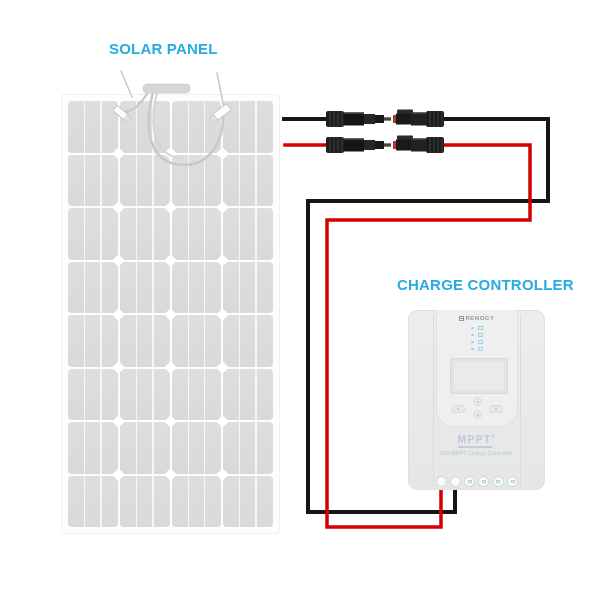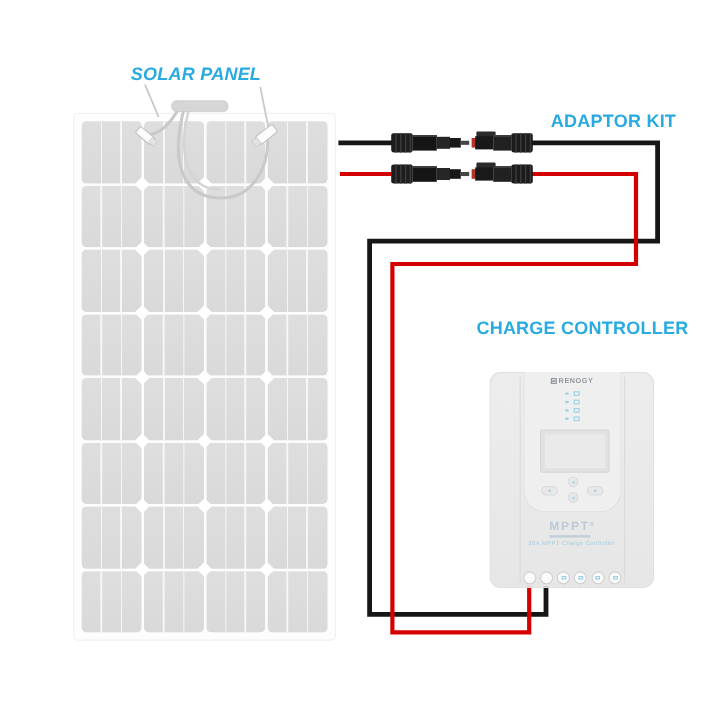--- a/index.html
+++ b/index.html
@@ -2,23 +2,23 @@
 <html><head>
 <meta charset="utf-8">
 <style>
   html,body{margin:0;padding:0;background:#fff;}
   .canvas{position:relative;width:600px;height:600px;background:#fff;overflow:hidden;
           font-family:"Liberation Sans",sans-serif;}
 
   
   .diagram-label{position:absolute;font-weight:bold;font-size:15px;color:#29abe2;
                  letter-spacing:.2px;white-space:nowrap;}
-  .lbl-solar{left:109px;top:54px;font-style:italic;}
+  .lbl-solar{left:109px;top:40px;}
   .lbl-adaptor{left:459px;top:93px;}
-  .lbl-controller{left:397px;top:265px;}
+  .lbl-controller{left:397px;top:276px;}
 
   
   .panel{position:absolute;left:62px;top:95px;width:217px;height:438px;box-sizing:border-box;
          padding:6px;background:#fdfdfd;border-radius:3px;box-shadow:0 0 0 1px #f1f1f1;}
   .pgrid{position:relative;width:100%;height:100%;display:grid;gap:2px;
          grid-template-columns:repeat(4,1fr);grid-template-rows:repeat(8,1fr);}
   .pcell{background:#dcdcdc;border-radius:4px;
          background-image:linear-gradient(to right,
            transparent 0,transparent calc(33% - .6px),#f6f6f6 calc(33% - .6px),#f6f6f6 calc(33% + .6px),
            transparent calc(33% + .6px),transparent calc(66% - .6px),#f6f6f6 calc(66% - .6px),
@@ -68,21 +68,20 @@
         border:1.5px solid #d1d1d1;box-sizing:border-box;display:flex;align-items:center;
         justify-content:center;}
   .tglyph{width:4px;height:3px;border:1px solid #9fd2e6;box-sizing:border-box;display:block;}
 </style>
 </head>
 <body>
 
 <div class="canvas">
 
   <div class="diagram-label lbl-solar">SOLAR PANEL</div>
-  <div class="diagram-label lbl-adaptor">ADAPTOR KIT</div>
   <div class="diagram-label lbl-controller">CHARGE CONTROLLER</div>
 
   <div class="panel">
     <div class="pgrid">
         <div class="pcell"></div>
         <div class="pcell"></div>
         <div class="pcell"></div>
         <div class="pcell"></div>
         <div class="pcell"></div>
         <div class="pcell"></div>

